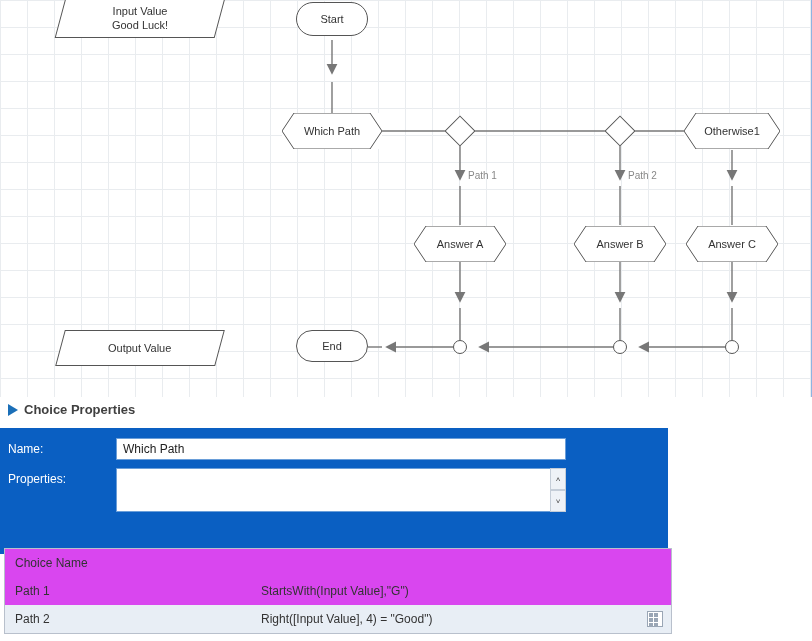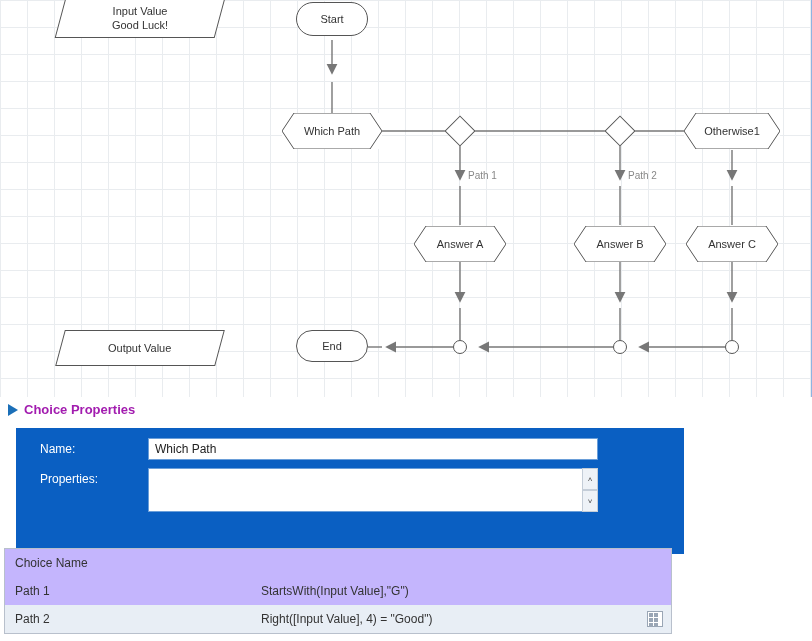--- a/index.html
+++ b/index.html
@@ -32,33 +32,33 @@
   .diamond {
     position: absolute; width: 22px; height: 22px; background: #fff; border: 1px solid #555;
     transform: rotate(45deg);
   }
   .circle-join { position: absolute; width: 14px; height: 14px; border: 1px solid #555; border-radius: 50%; background: #fff; }
   .edge-label { position: absolute; font-size: 10px; color: #888; }
   svg.overlay { position: absolute; left: 0; top: 0; width: 812px; height: 397px; pointer-events: none; }
   .arrow-line { stroke: #777; stroke-width: 1.4; fill: none; }
   .arrow-head { fill: #777; }
 
-  .panel-header { position: absolute; left: 8px; top: 402px; display: flex; align-items: center; gap: 6px; color: #a21caf; font-size: 13px; font-weight: 600; }
+  .panel-header { position: absolute; left: 8px; top: 402px; display: flex; align-items: center; gap: 6px; color: #404040; font-size: 13px; font-weight: 600; }
   .panel-header .disc { width: 0; height: 0; border-left: 10px solid #1b6fb8; border-top: 6px solid transparent; border-bottom: 6px solid transparent; }
 
-  .blue-panel { position: absolute; left: 16px; top: 428px; width: 668px; height: 126px; background: #0a5fc2; color: #fff; padding: 10px 24px; }
+  .blue-panel { position: absolute; left: 0; top: 428px; width: 668px; height: 126px; background: #0a5fc2; color: #fff; padding: 10px 8px; }
   .blue-panel .row { display: flex; align-items: flex-start; margin-bottom: 8px; }
   .blue-panel .lbl { width: 108px; font-size: 12px; padding-top: 4px; }
   .blue-panel input[type=text] { width: 450px; height: 22px; border: 1px solid #6a9ed9; padding: 2px 6px; font-size: 12px; color: #222; background: #fff; }
   .blue-panel .desc-wrap { width: 450px; }
   .blue-panel textarea { width: 450px; height: 44px; border: 1px solid #6a9ed9; resize: none; font-size: 12px; padding: 4px 6px; background: #fff; }
   .spinbtns { display: inline-flex; flex-direction: column; vertical-align: top; margin-left: -1px; }
   .spinbtns div { width: 16px; height: 22px; background: #eef2f7; border: 1px solid #c4cdd8; font-size: 8px; color: #444; display: flex; align-items: center; justify-content: center; }
 
-  .table { position: absolute; left: 4px; top: 548px; width: 668px; border: 1px solid #b8c0cc; font-size: 12px; background: #c4b5fd; }
+  .table { position: absolute; left: 4px; top: 548px; width: 668px; border: 1px solid #b8c0cc; font-size: 12px; background: #d946ef; }
   .table .tr { display: flex; height: 28px; align-items: center; }
   .table .th { padding: 0 10px; color: #333; }
   .table .td { padding: 0 10px; }
   .table .col1 { width: 246px; }
   .table .col2 { flex: 1; position: relative; }
   .table .header { font-weight: 400; }
   .table .sel { background: #e8eef5; }
   .table .calc-icon { position: absolute; right: 8px; top: 50%; transform: translateY(-50%); width: 16px; height: 16px; border: 1px solid #9aa6b5; background: #fff; display: flex; flex-wrap: wrap; padding: 1px; gap: 1px; }
   .table .calc-icon i { width: 4px; height: 4px; background: #9aa6b5; }
 </style>

